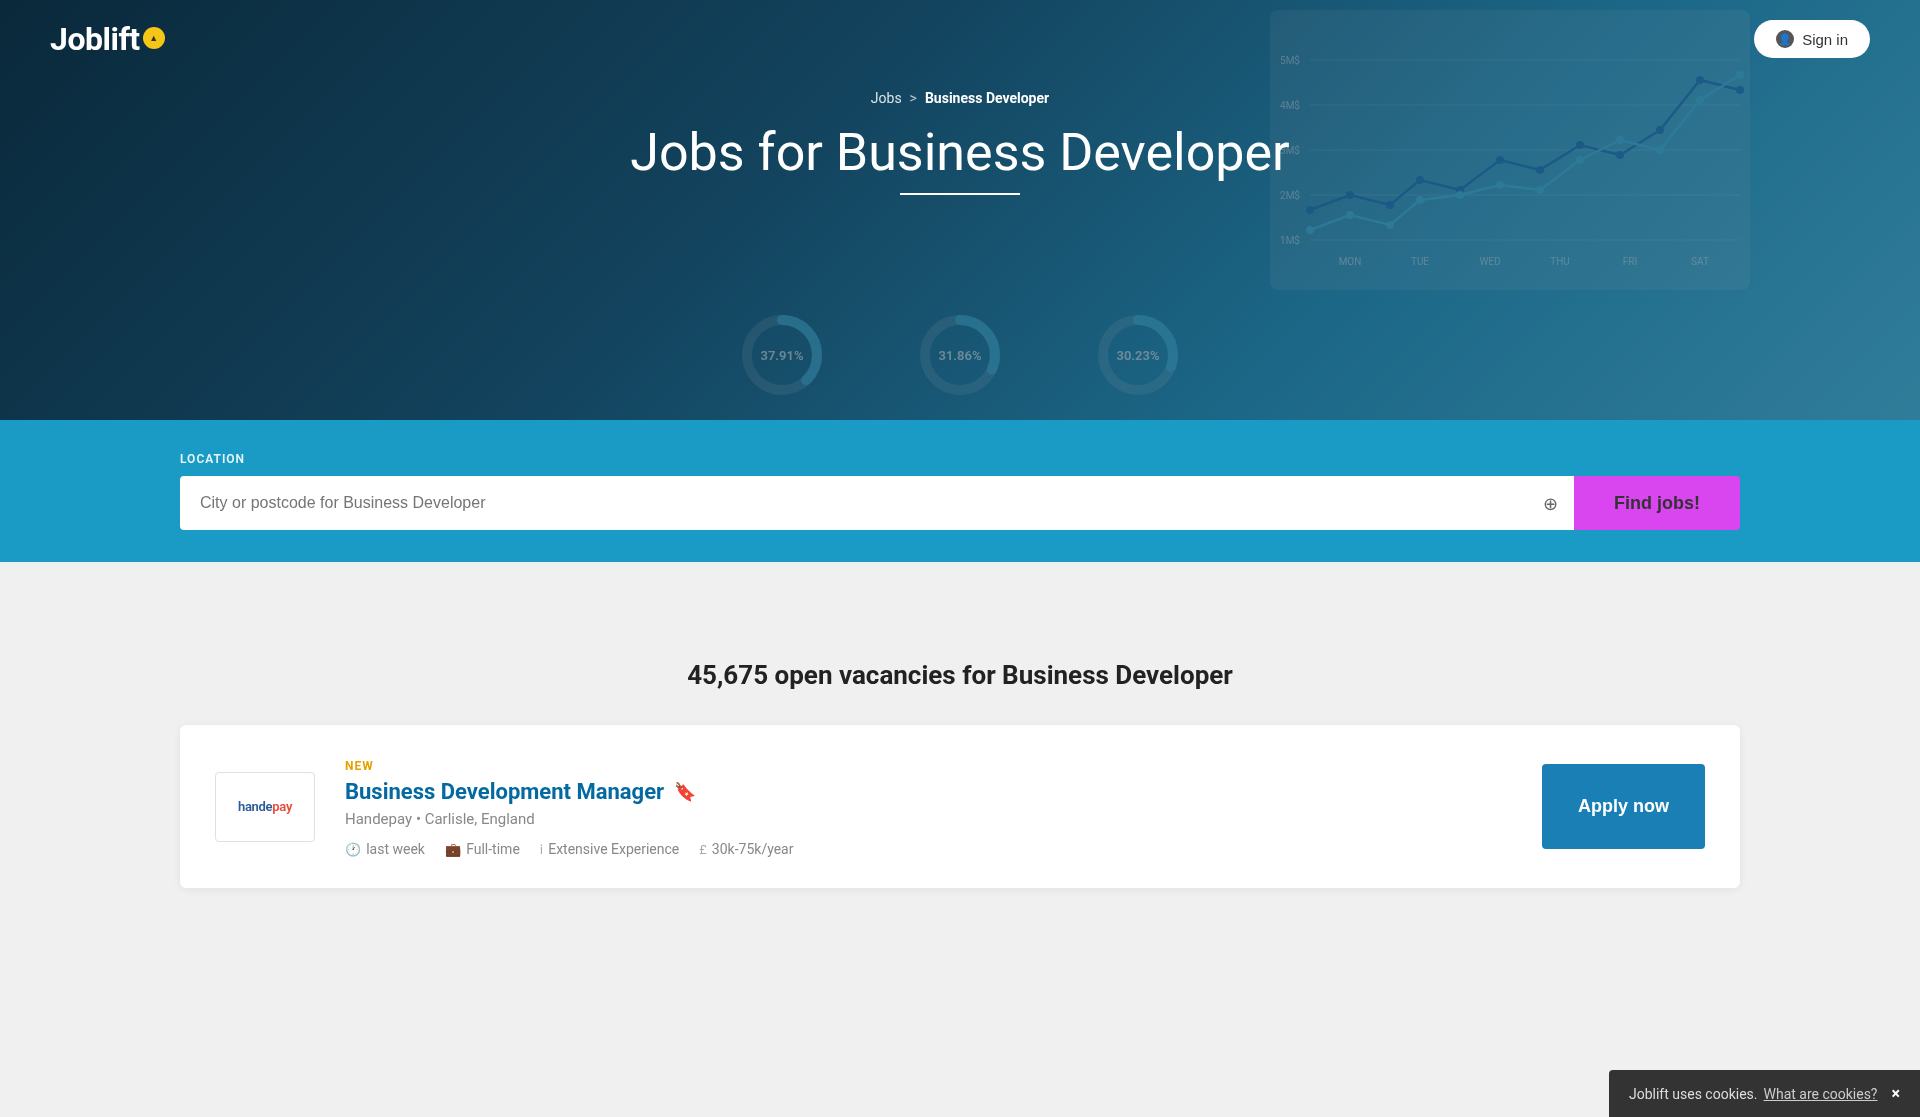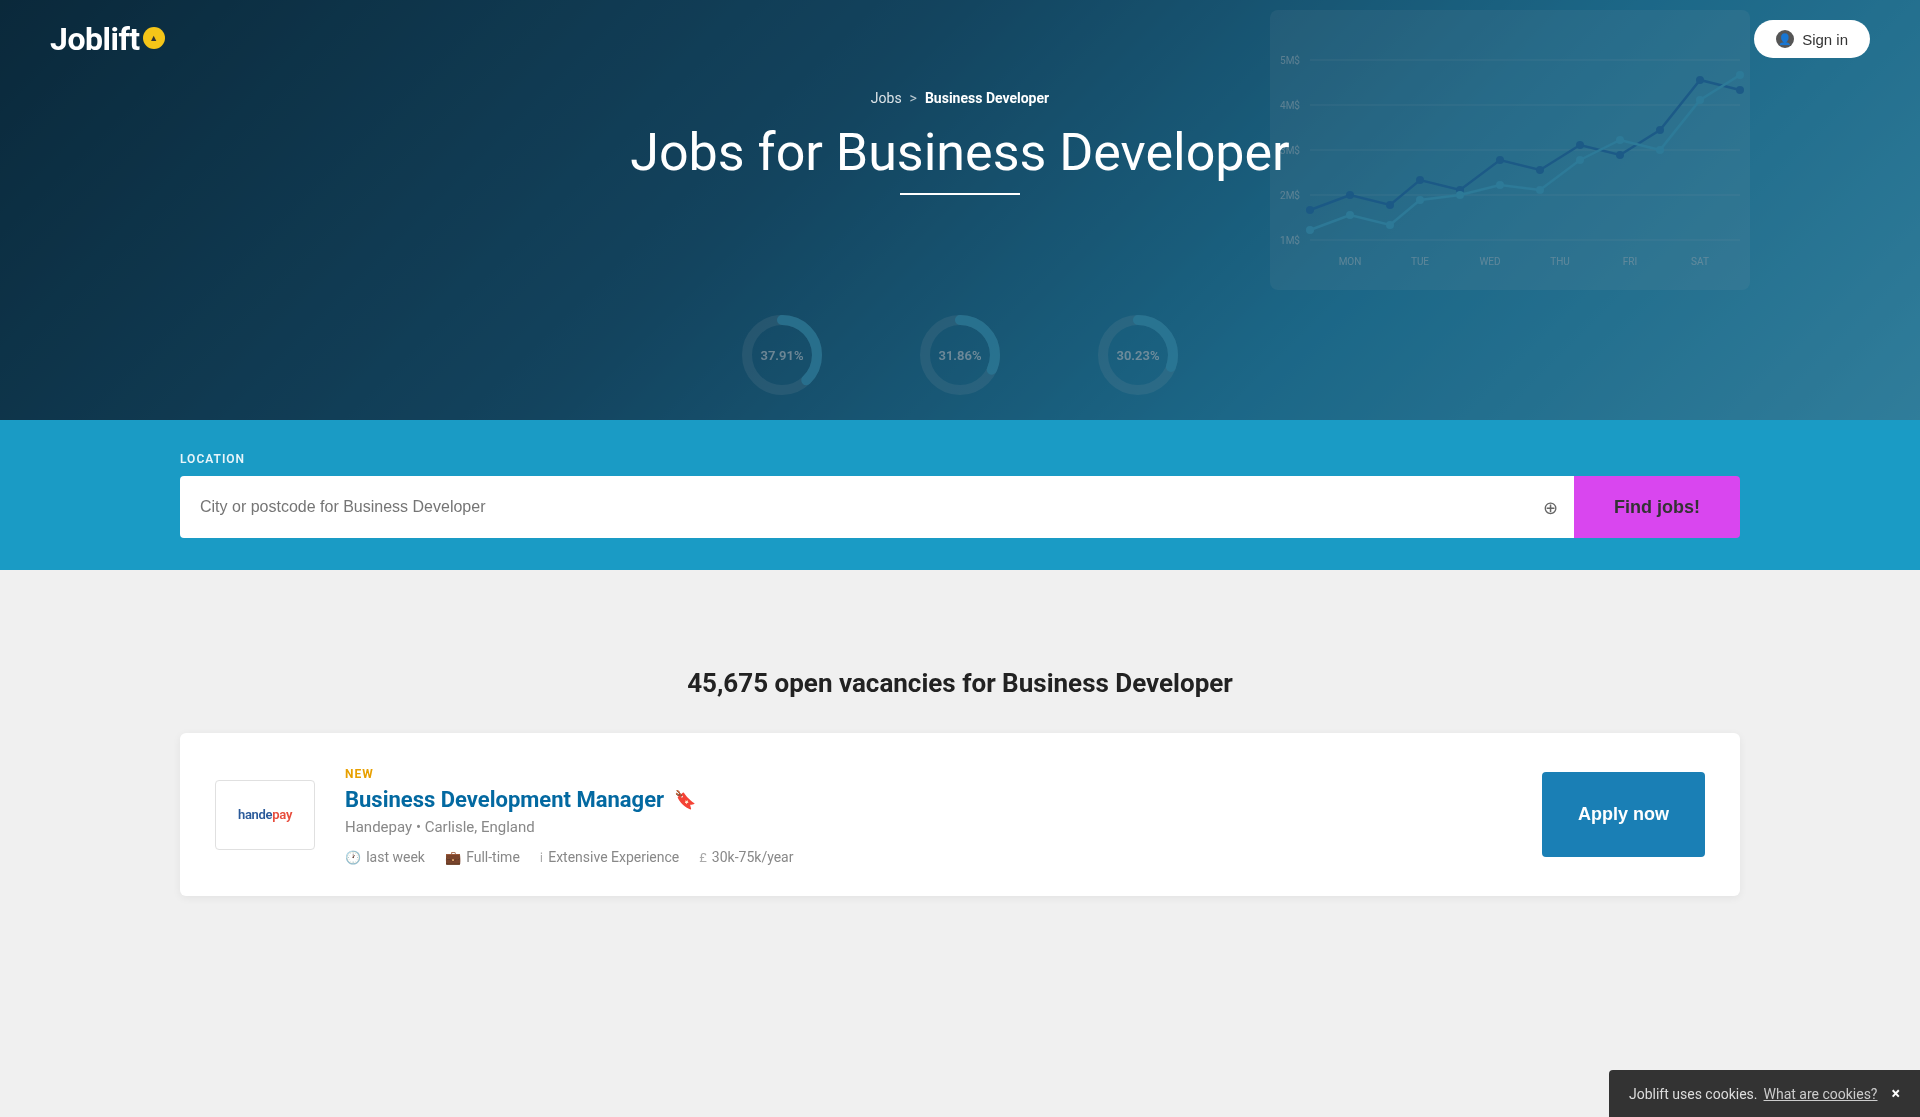--- a/index.html
+++ b/index.html
@@ -144,21 +144,21 @@
       display: flex;
       gap: 0;
       align-items: stretch;
     }
     .search-input-wrap {
       flex: 1;
       position: relative;
     }
     .search-input-wrap input {
       width: 100%;
-      height: 62px;
+      height: 54px;
       border: none;
       border-radius: 4px 0 0 4px;
       padding: 0 50px 0 20px;
       font-size: 16px;
       color: #aaa;
       outline: none;
       background: #fff;
     }
     .location-icon {
       position: absolute;

